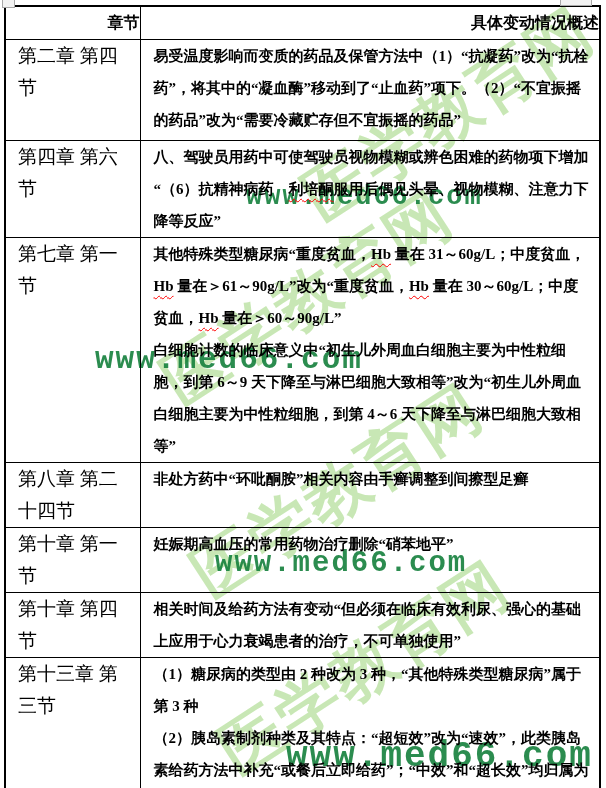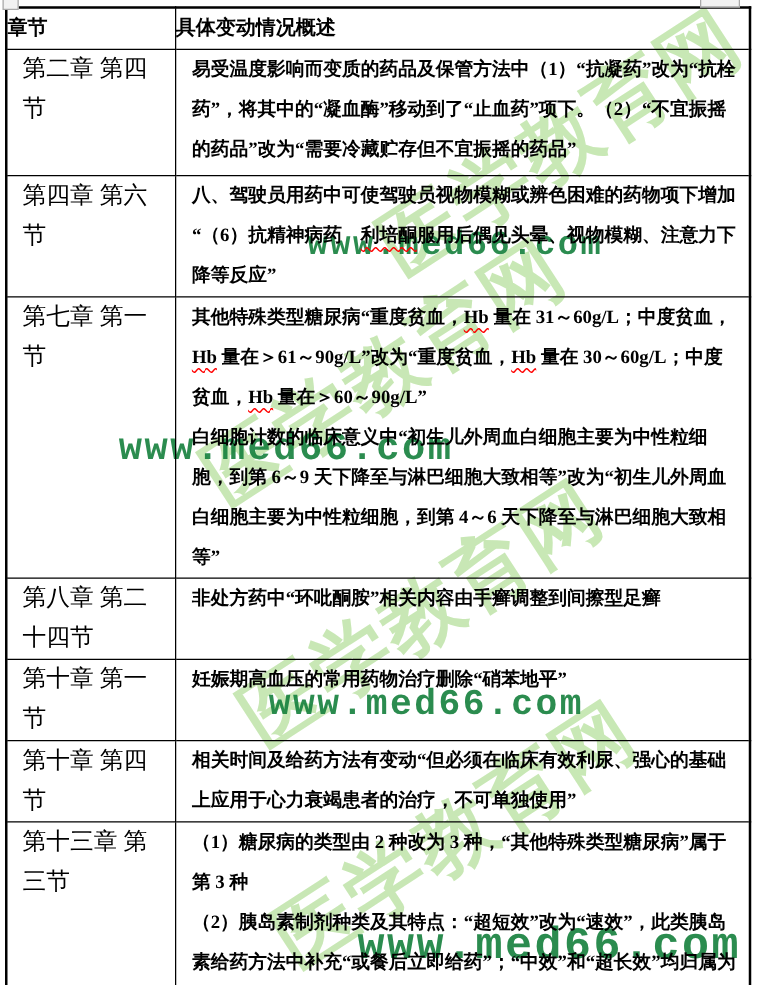--- a/index.html
+++ b/index.html
@@ -34,21 +34,21 @@
   .handle-tl{left:2px;top:-3px;width:11px;height:9px;}
   .handle-tr{left:560px;top:-4px;width:30px;height:8px;}
   
   table{
     position:absolute;left:4px;top:5px;width:597px;z-index:1;
     border-collapse:collapse;table-layout:fixed;
     border:2px solid #000;background:transparent;
   }
   th,td{border:1px solid #000;vertical-align:top;background:transparent;}
   thead th{
-    height:32px;vertical-align:middle;text-align:left;
+    height:32px;vertical-align:middle;text-align:right;
     font-size:16px;font-weight:bold;line-height:32px;padding:0;
   }
   col.c-chapter{width:135px;}
   td.chapter{
     padding:0 4px 0 12px;font-size:19px;line-height:32px;
   }
   td.content{
     padding:0 8px 0 13px;font-size:15px;line-height:32px;font-weight:bold;
   }
   td.content p{margin:0;}

